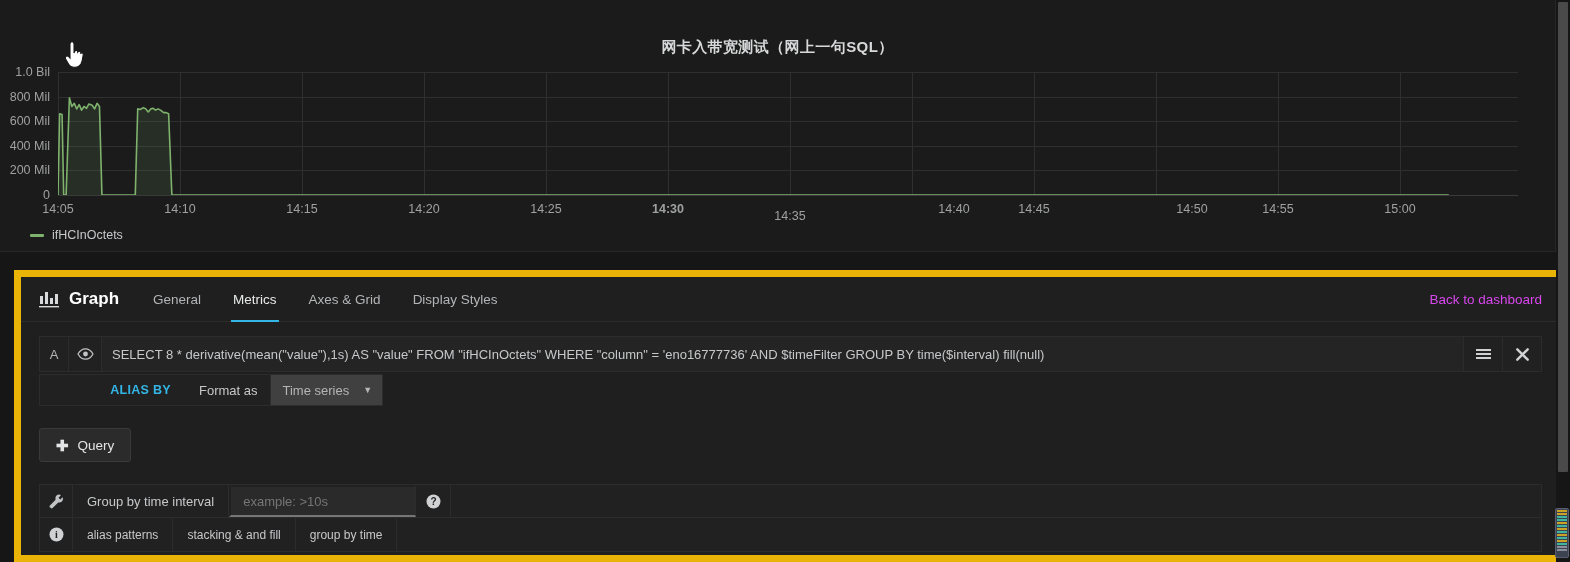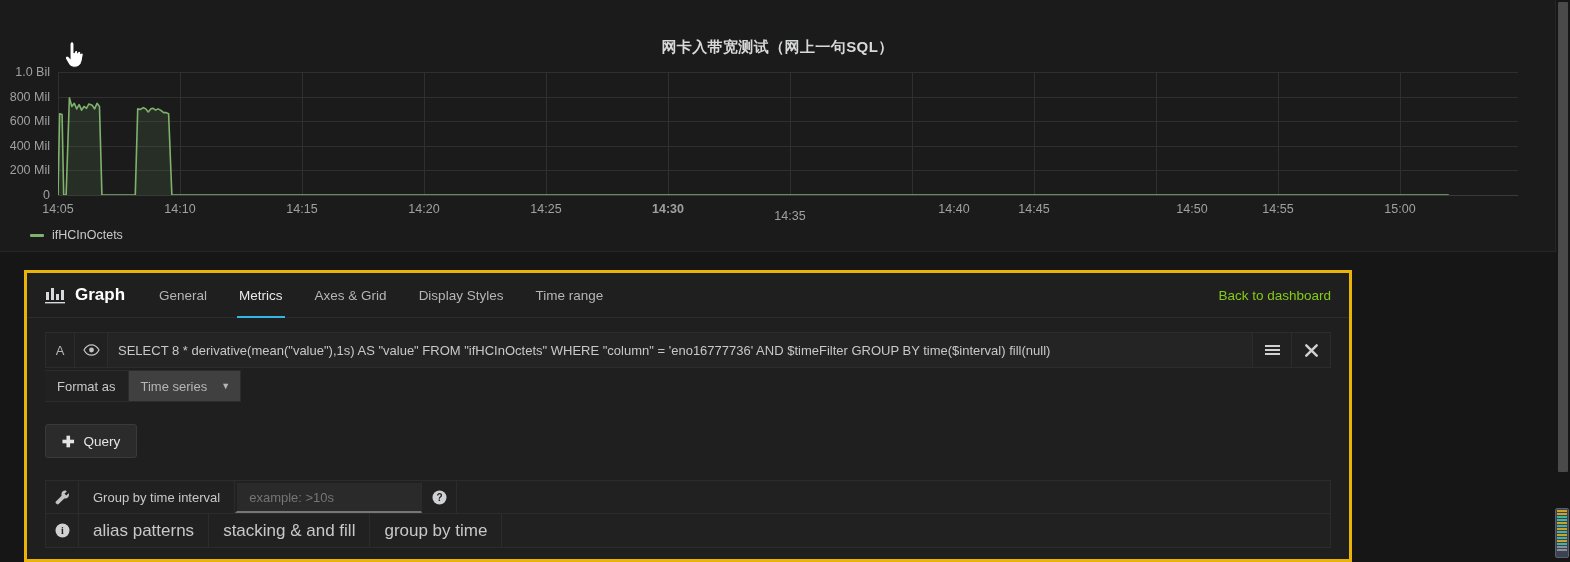--- a/index.html
+++ b/index.html
@@ -94,24 +94,24 @@
   .legend-dash {
     width: 14px; height: 3px; border-radius: 1px;
   }
   .legend-label {
     color: #c7c8ca; font-size: 12.5px;
   }
 
   
   .editor {
     position: absolute;
-    left: 24px; top: 270px;
-    width: 1328px; height: 292px;
+    left: 14px; top: 270px;
+    width: 1553px; height: 292px;
     background: #1f1f1f;
-    border: 3px solid #eab308;
+    border: 7px solid #eab308;
     box-sizing: border-box;
   }
   .tabbar {
     position: relative;
     height: 44px;
     display: flex;
     align-items: center;
     border-bottom: 1px solid #2c2c2c;
     padding-left: 10px;
   }
@@ -137,21 +137,21 @@
   .tab.active::after {
     content: "";
     position: absolute;
     left: 14px; right: 14px; bottom: -1px;
     height: 2px; background: #33b5e5;
   }
   .back-dash {
     position: absolute;
     right: 18px; top: 0; bottom: 0;
     display: flex; align-items: center;
-    color: #84cc16; font-size: 13.5px;
+    color: #d946ef; font-size: 13.5px;
     cursor: pointer;
   }
 
   .editor-body {
     padding: 14px 18px;
   }
 
   
   .qrow {
     display: flex;
@@ -288,21 +288,21 @@
     width: 34px;
     display: flex; align-items: center; justify-content: center;
     border-right: 1px solid #2c2c2c;
     cursor: pointer;
   }
   .opt-rest { flex: 1; }
   .opt-link {
     display: flex; align-items: center;
     padding: 0 14px;
     color: #c7c8ca;
-    font-size: 17px;
+    font-size: 12px;
     border-right: 1px solid #2c2c2c;
     cursor: pointer;
   }
 
   
   .watermark {
     position: absolute;
     right: 20px; bottom: 12px;
     color: #9a9b9d;
     font-size: 18px;
@@ -426,23 +426,20 @@
         </div>
       <div class="tab active">
           <span>Metrics</span>
         </div>
       <div class="tab">
           <span>Axes &amp; Grid</span>
         </div>
       <div class="tab">
           <span>Display Styles</span>
         </div>
-      <div class="tab">
-          <span>Time range</span>
-        </div>
       <div class="back-dash">
           <span>Back to dashboard</span>
         </div>
     </div>
 
     <div class="editor-body">
 
       
       <div class="qrow">
         <div class="qcell q-letter">A</div>
@@ -462,20 +459,21 @@
         </div>
         <div class="qcell q-icon-btn">
           <svg width="13" height="13" viewBox="0 0 13 13">
             <path d="M1.3 1.3 L11.7 11.7 M11.7 1.3 L1.3 11.7" stroke="#d0d1d3" stroke-width="2.4" stroke-linecap="round"></path>
           </svg>
         </div>
       </div>
 
       
       <div class="alias-row">
+        <div class="alias-label">ALIAS BY</div>
         <div class="format-label">Format as</div>
         <div class="format-select">
           <span>Time series</span>
           <span class="caret">▼</span>
         </div>
       </div>
 
       
       <div class="query-btn">
         <span class="plus">✚</span>

